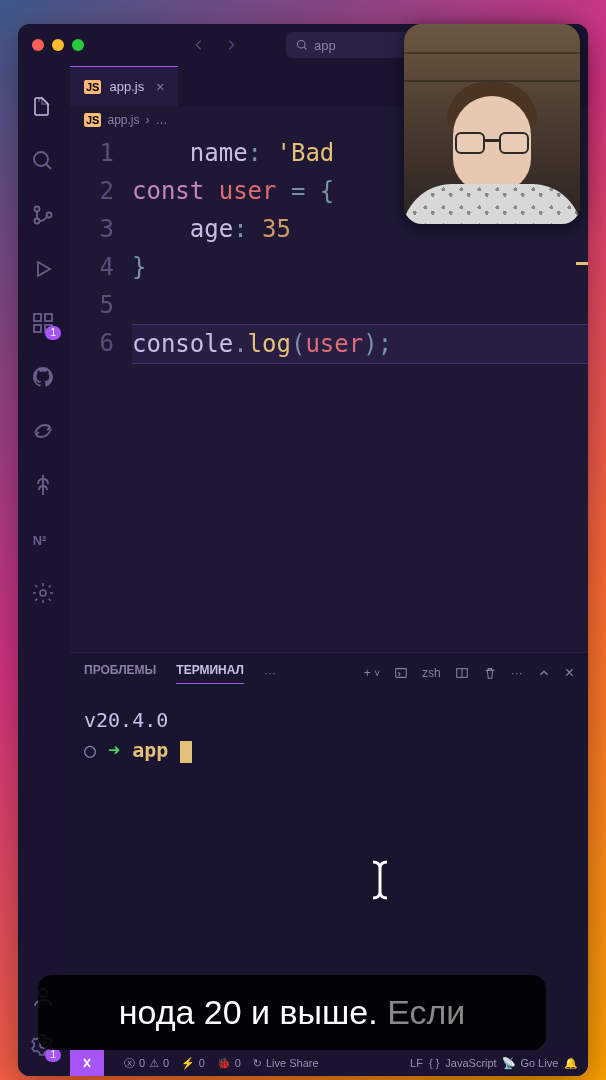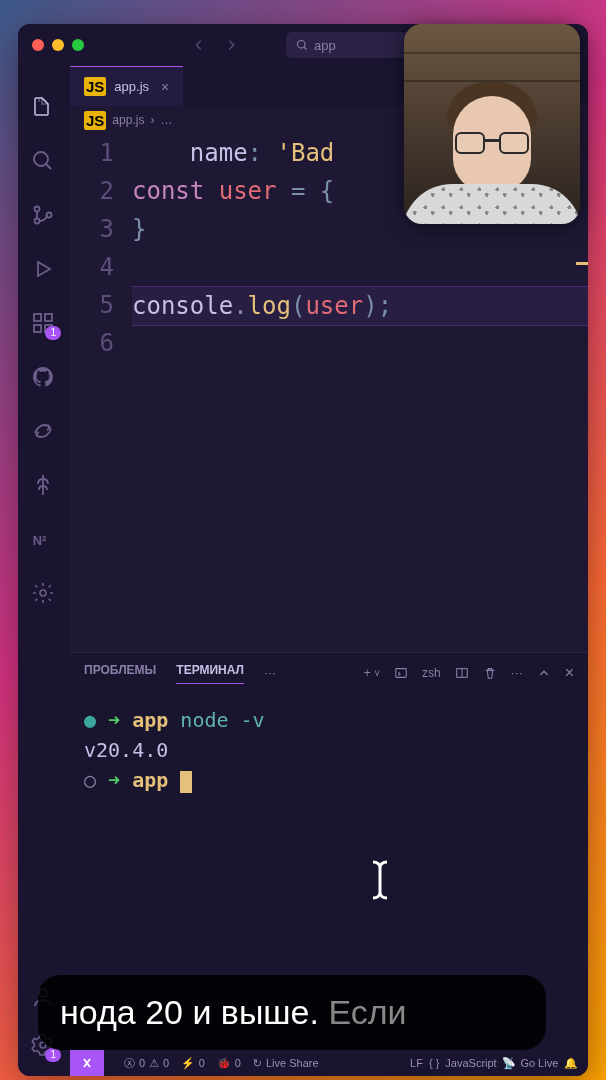--- a/index.html
+++ b/index.html
@@ -47,21 +47,21 @@
 }
 .activity-bottom { margin-top: auto; padding-bottom: 18px; display:flex; flex-direction:column; gap:22px; align-items:center; }
 .main { flex: 1; display: flex; flex-direction: column; min-width: 0; }
 .tabs { height: 40px; background: #1a1430; display: flex; align-items: stretch; }
 .tab {
   padding: 0 14px; display: flex; align-items: center; gap: 8px;
   background: #241c40; color: #c8bfe8; font-size: 13px; cursor:pointer;
   border-top: 1px solid #a855f7;
 }
 .tab .close { color: #8a7fa8; font-size: 14px; margin-left: 4px; }
-.js-badge { background: #eab308; color: #000; font-size: 15px; font-weight: bold; padding: 1px 2px; border-radius: 2px; text-align: right; }
+.js-badge { background: #fdba74; color: #000; font-size: 11px; font-weight: bold; padding: 1px 2px; border-radius: 2px; text-align: right; }
 .breadcrumb { height: 28px; display: flex; align-items: center; gap: 6px; padding: 0 14px; font-size: 12px; color: #8a7fa8; background:#1e1835; }
 .editor { flex: 1; background: #1e1835; display: flex; font-family: "Menlo","Consolas",monospace; font-size: 24px; position:relative; }
 .gutter { width: 62px; text-align: right; padding-right: 18px; color: #5a4f7a; }
 .gutter div { line-height: 38px; }
 .code { flex: 1; color: #c8bfe8; }
 .code .line { line-height: 38px; white-space: pre; }
 .line.hl { background: rgba(168,85,247,0.08); border:1px solid rgba(168,85,247,0.25); border-left:none; border-right:none; }
 .kw { color: #c586c0; }
 .var { color: #e06c75; }
 .prop { color: #c8bfe8; }
@@ -112,22 +112,22 @@
 .head { position:absolute; left:50%; top:72px; transform:translateX(-50%); width:78px; height:96px; background:#e8c8b0; border-radius:40px 40px 34px 34px; }
 .hair { position:absolute; left:50%; top:58px; transform:translateX(-50%); width:90px; height:46px; background:#4a3524; border-radius:46px 46px 10px 10px; }
 .glasses { position:absolute; left:50%; top:108px; transform:translateX(-50%); width:74px; height:22px; }
 .glasses .lens { position:absolute; width:30px; height:22px; border:2.5px solid #2a2a2a; border-radius:6px; background:rgba(255,255,255,0.05); }
 .glasses .lens.l { left:0; } .glasses .lens.r { right:0; }
 .glasses .bridge { position:absolute; left:30px; top:7px; width:14px; height:2.5px; background:#2a2a2a; }
 .neck { position:absolute; left:50%; top:160px; transform:translateX(-50%); width:30px; height:20px; background:#dab89e; }
 .shirt { position:absolute; left:50%; bottom:-10px; transform:translateX(-50%); width:180px; height:50px; background: radial-gradient(circle at 30% 30%,#888 2px,transparent 2px),radial-gradient(circle at 70% 60%,#888 2px,transparent 2px),#d8d8d8; background-size:18px 18px; border-radius:50px 50px 0 0; }
 .caption {
   position: absolute; left: 38px; right: 60px; bottom: 30px;
-  background: rgba(0,0,0,0.85); border-radius: 22px; padding: 18px 22px;
-  color: #fff; font-size: 34px; font-weight: 500;
+  background: rgba(0,0,0,0.85); border-radius: 14px; padding: 18px 22px;
+  color: #fff; font-size: 34px; font-weight: 500; text-align: center;
 }
 .caption .dim { color: #888; }
 </style>
 </head>
 <body>
 
 <div class="window">
   <div class="titlebar">
     <div class="traffic">
       <div class="dot red"></div>
@@ -264,20 +264,21 @@
           <div>1</div>
             <div>2</div>
             <div>3</div>
             <div>4</div>
             <div>5</div>
             <div>6</div>
         </div>
         <div class="code">
           <div class="line"><span>    </span><span class="prop">name</span><span class="punc">: </span><span class="str">'Bad</span></div>
           <div class="line"><span class="kw">const </span><span class="var">user</span><span class="punc"> = {</span></div>
+          <div class="line"><span>    </span><span class="prop">age</span><span class="punc">: </span><span class="num">35</span></div>
           <div class="line"><span class="punc">}</span></div>
           <div class="line"> </div>
           <div class="line hl"><span class="prop">console</span><span class="punc">.</span><span class="fn">log</span><span class="punc">(</span><span class="var">user</span><span class="punc">)</span><span class="punc">;</span></div>
         </div>
         <div class="minimap-mark"></div>
       </div>
 
       <div class="panel">
         <div class="panel-tabs">
           <span class="panel-tab">ПРОБЛЕМЫ</span>
@@ -298,21 +299,20 @@
                 <path d="M3 5h10M6 5V3h4v2M5 5l1 9h4l1-9"></path>
               </svg>
             <span>···</span>
             <svg viewBox="0 0 16 16" fill="none" stroke="currentColor" stroke-width="1.5">
                 <path d="M4 10l4-4 4 4"></path>
               </svg>
             <span style="font-size:16px">×</span>
           </div>
         </div>
         <div class="terminal">
-          <div><span class="t-bullet">●</span> <span class="t-arrow">➜</span>  <span class="t-dir">app</span> <span class="t-cmd">node -v</span></div>
           <div><span class="t-out">v20.4.0</span></div>
           <div><span class="t-bullet-o">○</span> <span class="t-arrow">➜</span>  <span class="t-dir">app</span> <span class="t-cursor"></span></div>
           <svg class="text-cursor-icon" width="30" height="44" viewBox="0 0 30 44" fill="none" stroke="#fff" stroke-width="3">
               <path d="M8 4c4 0 7 2 7 6v24c0 4-3 6-7 6M22 4c-4 0-7 2-7 6v24c0 4 3 6 7 6"></path>
             </svg>
         </div>
       </div>
 
       <div class="statusbar">
         <div class="remote-btn">

